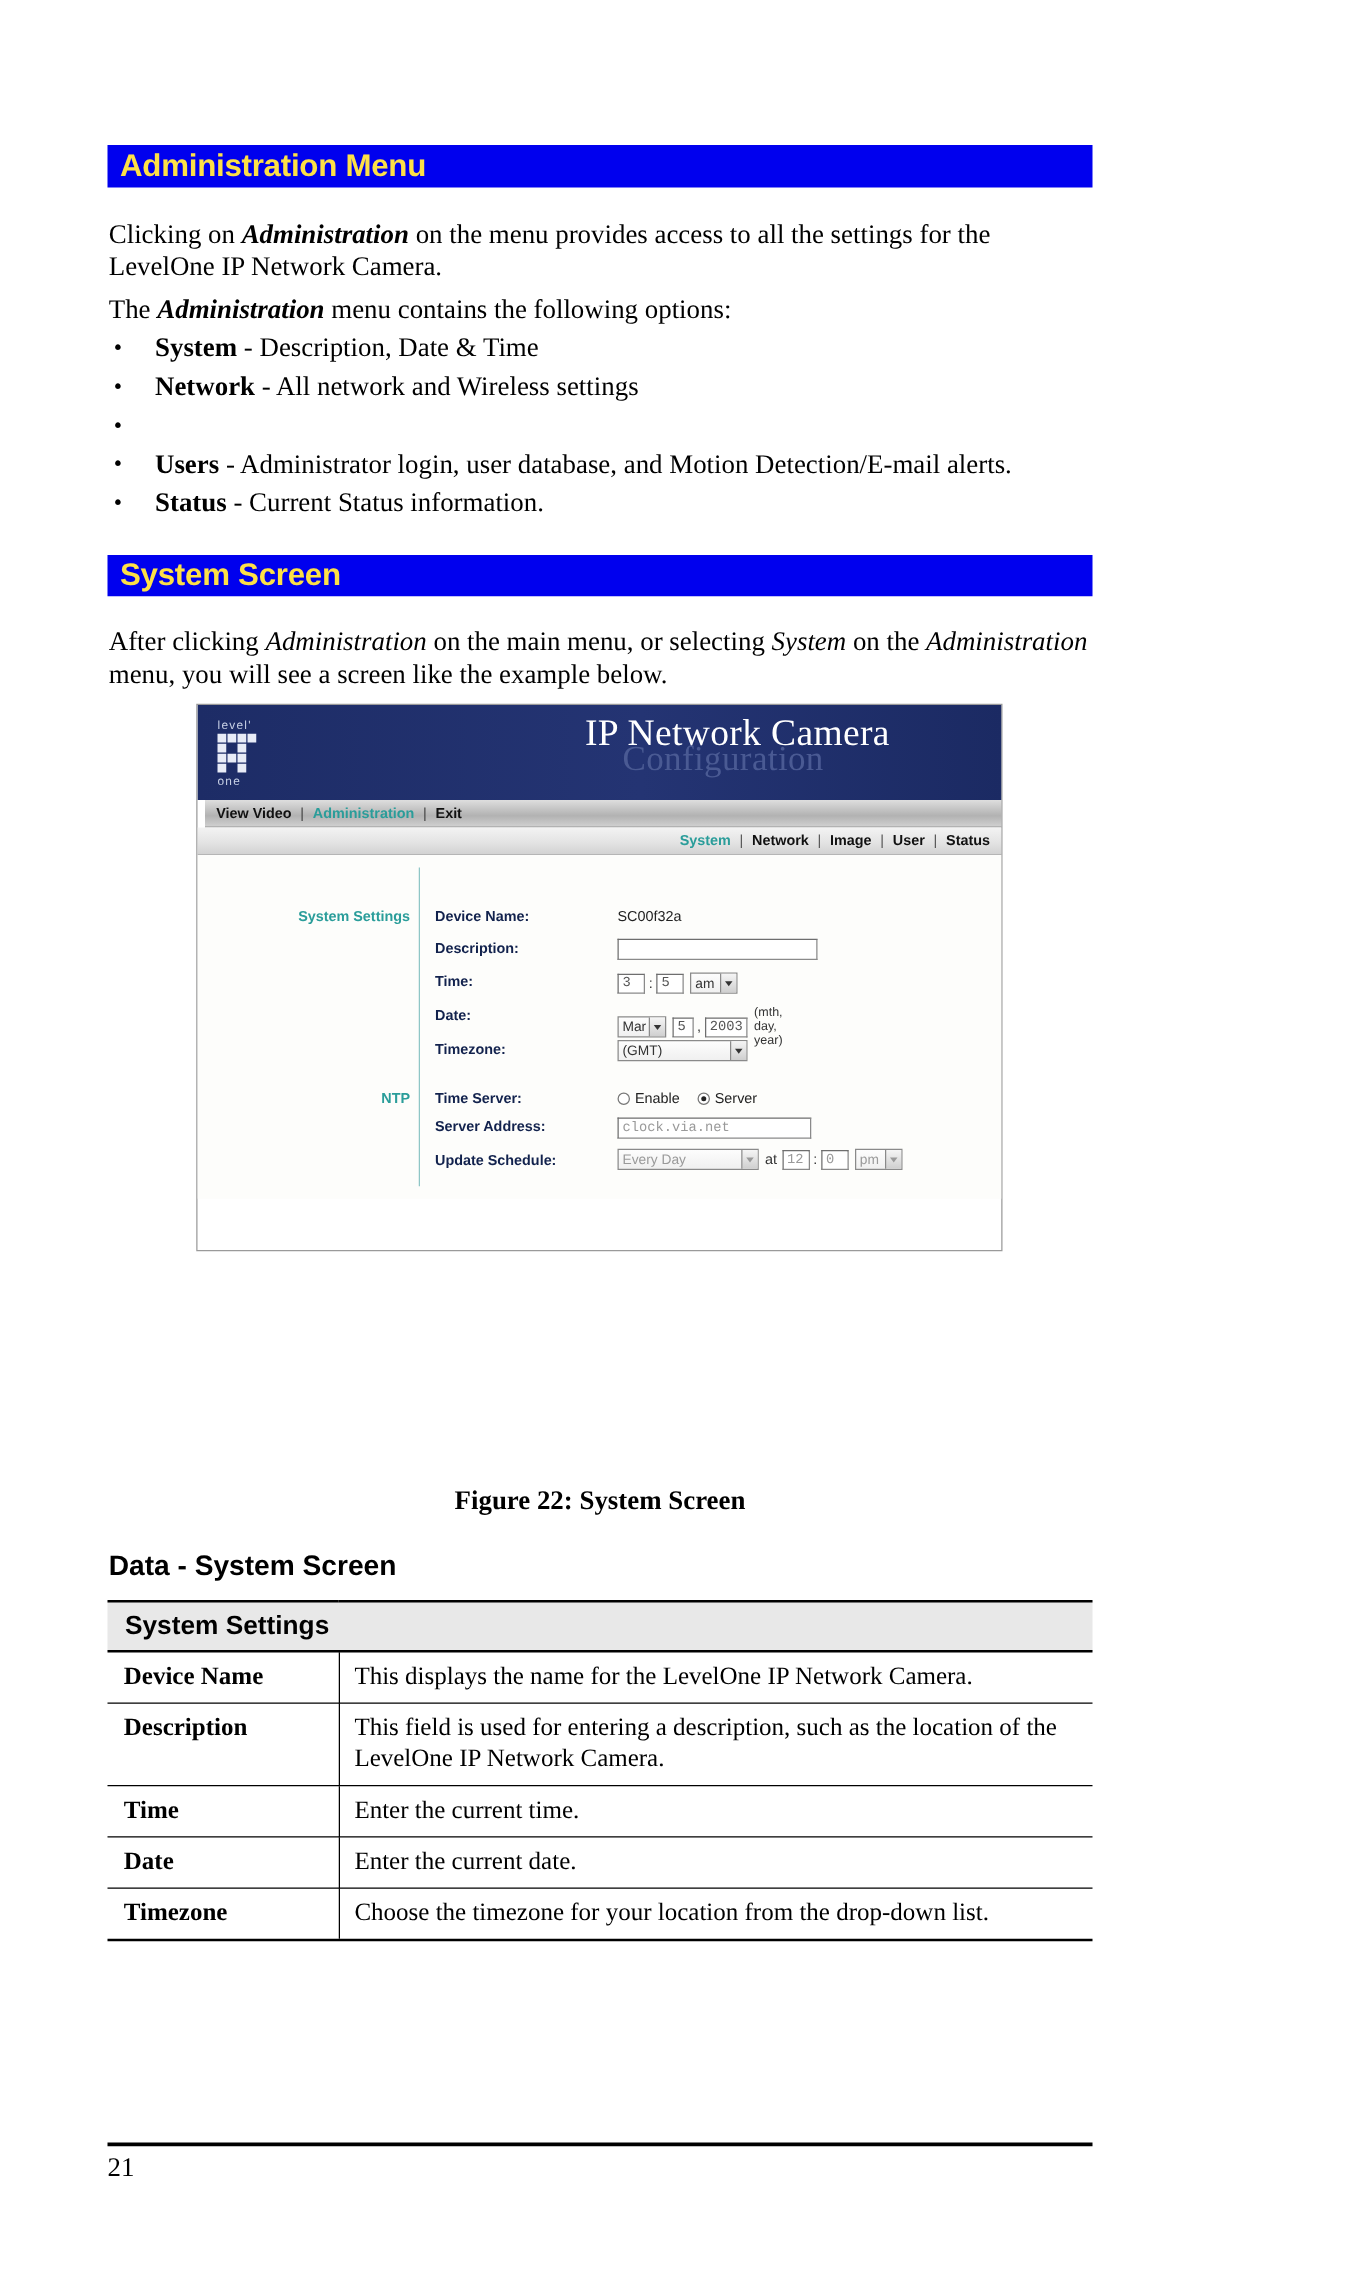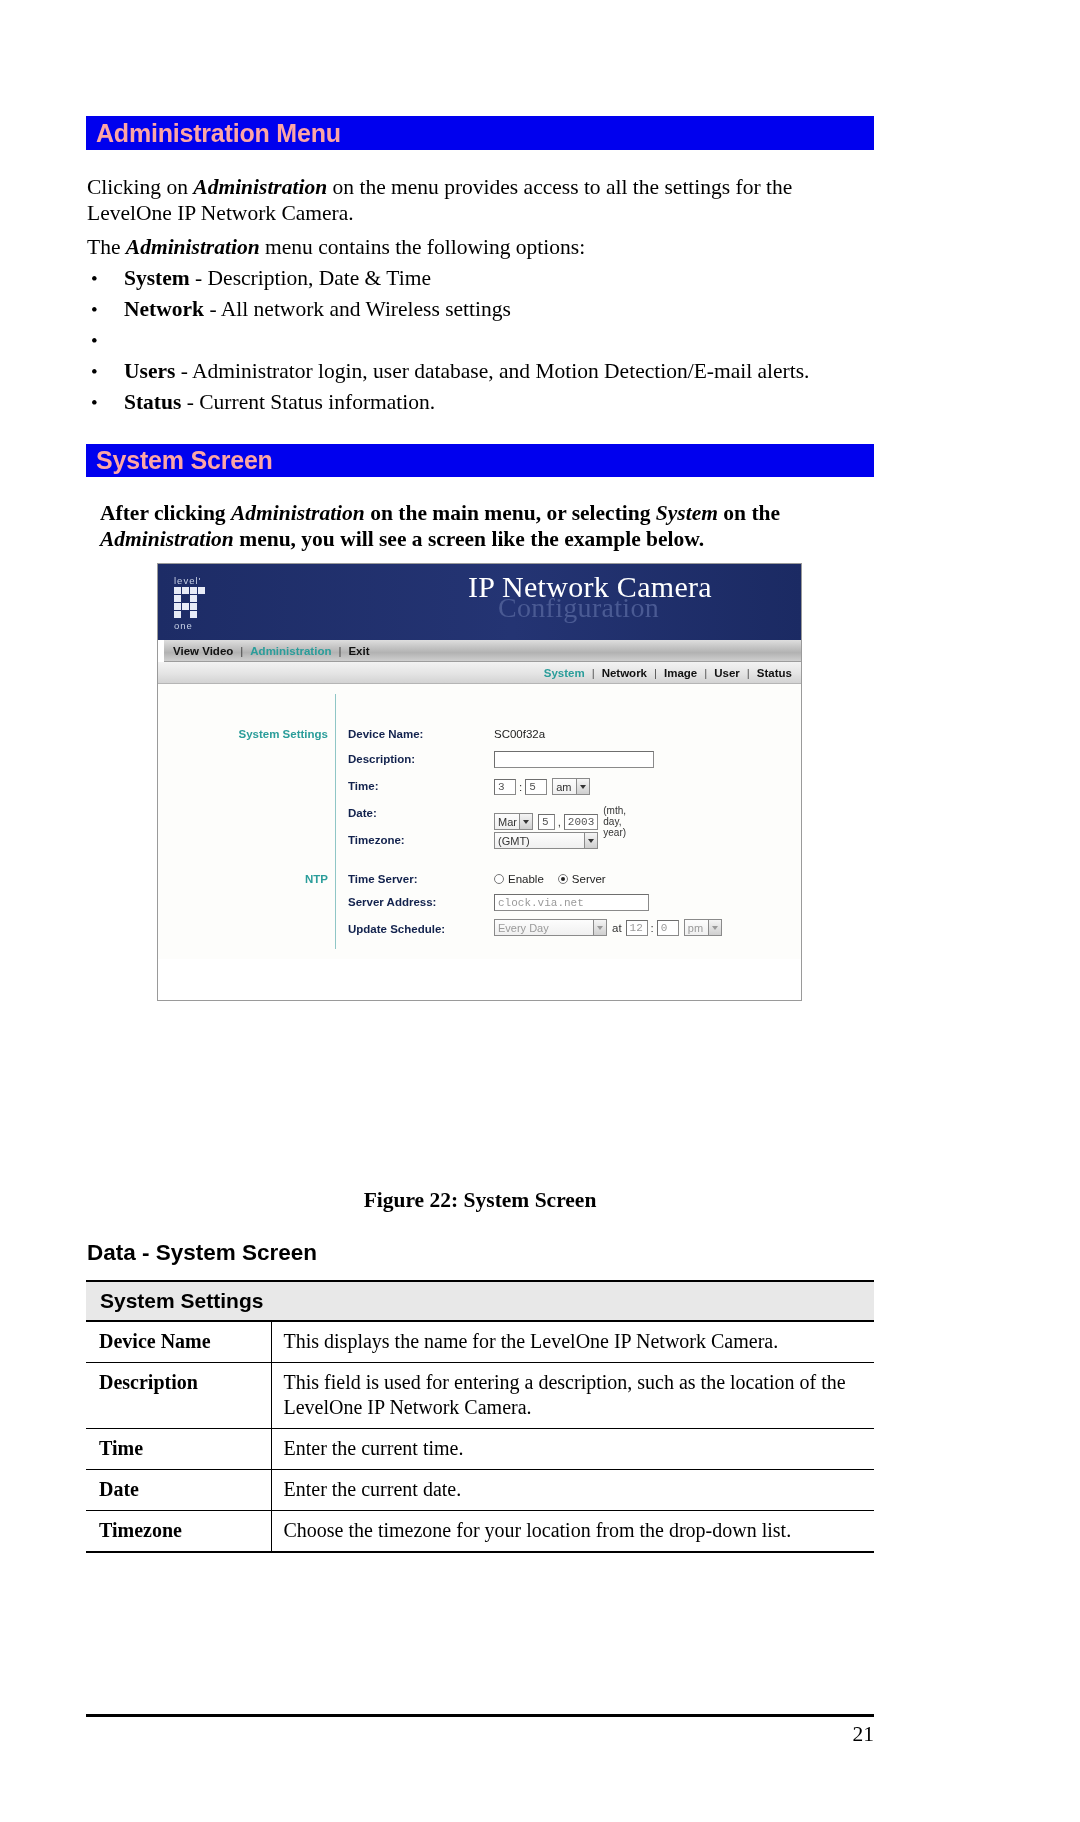--- a/index.html
+++ b/index.html
@@ -11,21 +11,21 @@
     color:#000;
     position:relative;
     overflow:hidden;
   }
   .page { position:absolute; left:0; top:0; width:1080px; height:1822px; }
 
   
   .blue-bar {
     position:absolute;
     background:#0000ee;
-    color:#fca5a5;
+    color:#fde047;
     font-family:"Liberation Sans", sans-serif;
     font-weight:bold;
     display:flex;
     align-items:center;
     padding-left:10px;
     letter-spacing:-0.2px;
   }
   #admin-menu-bar { left:86px; top:116px; width:788px; height:34px; font-size:25px; }
   #system-screen-bar { left:86px; top:444px; width:788px; height:33px; font-size:25px; }
 
@@ -35,21 +35,21 @@
     font-size:21.5px;
     line-height:26px;
     color:#000;
     font-family:"Liberation Serif", serif;
   }
   .para b { font-weight:bold; font-style:italic; }
   .para i { font-style:italic; }
 
   #p1 { left:87px; top:174px; width:790px; }
   #p2 { left:87px; top:234px; width:790px; }
-  #p3 { left:100px; top:500px; width:790px;font-weight:bold; }
+  #p3 { left:87px; top:500px; width:790px; }
 
   
   .bullets { position:absolute; left:87px; top:263px; width:790px; }
   .bullet-row {
     display:flex;
     align-items:flex-start;
     font-size:21.5px;
     line-height:31px;
     height:31px;
   }
@@ -277,21 +277,21 @@
     padding-left:13px;
   }
 
   
   #footer-rule {
     position:absolute; left:86px; top:1714px; width:788px; height:2.5px;
     background:#000;
   }
   #page-number {
     position:absolute; left:86px; top:1722px; width:788px;
-    text-align:right; font-size:21.5px;
+    font-size:21.5px;
     font-family:"Liberation Serif", serif;
   }
 </style>
 </head>
 <body>
 
 <div class="page">
 
   <div class="blue-bar" id="admin-menu-bar">Administration Menu</div>
 

